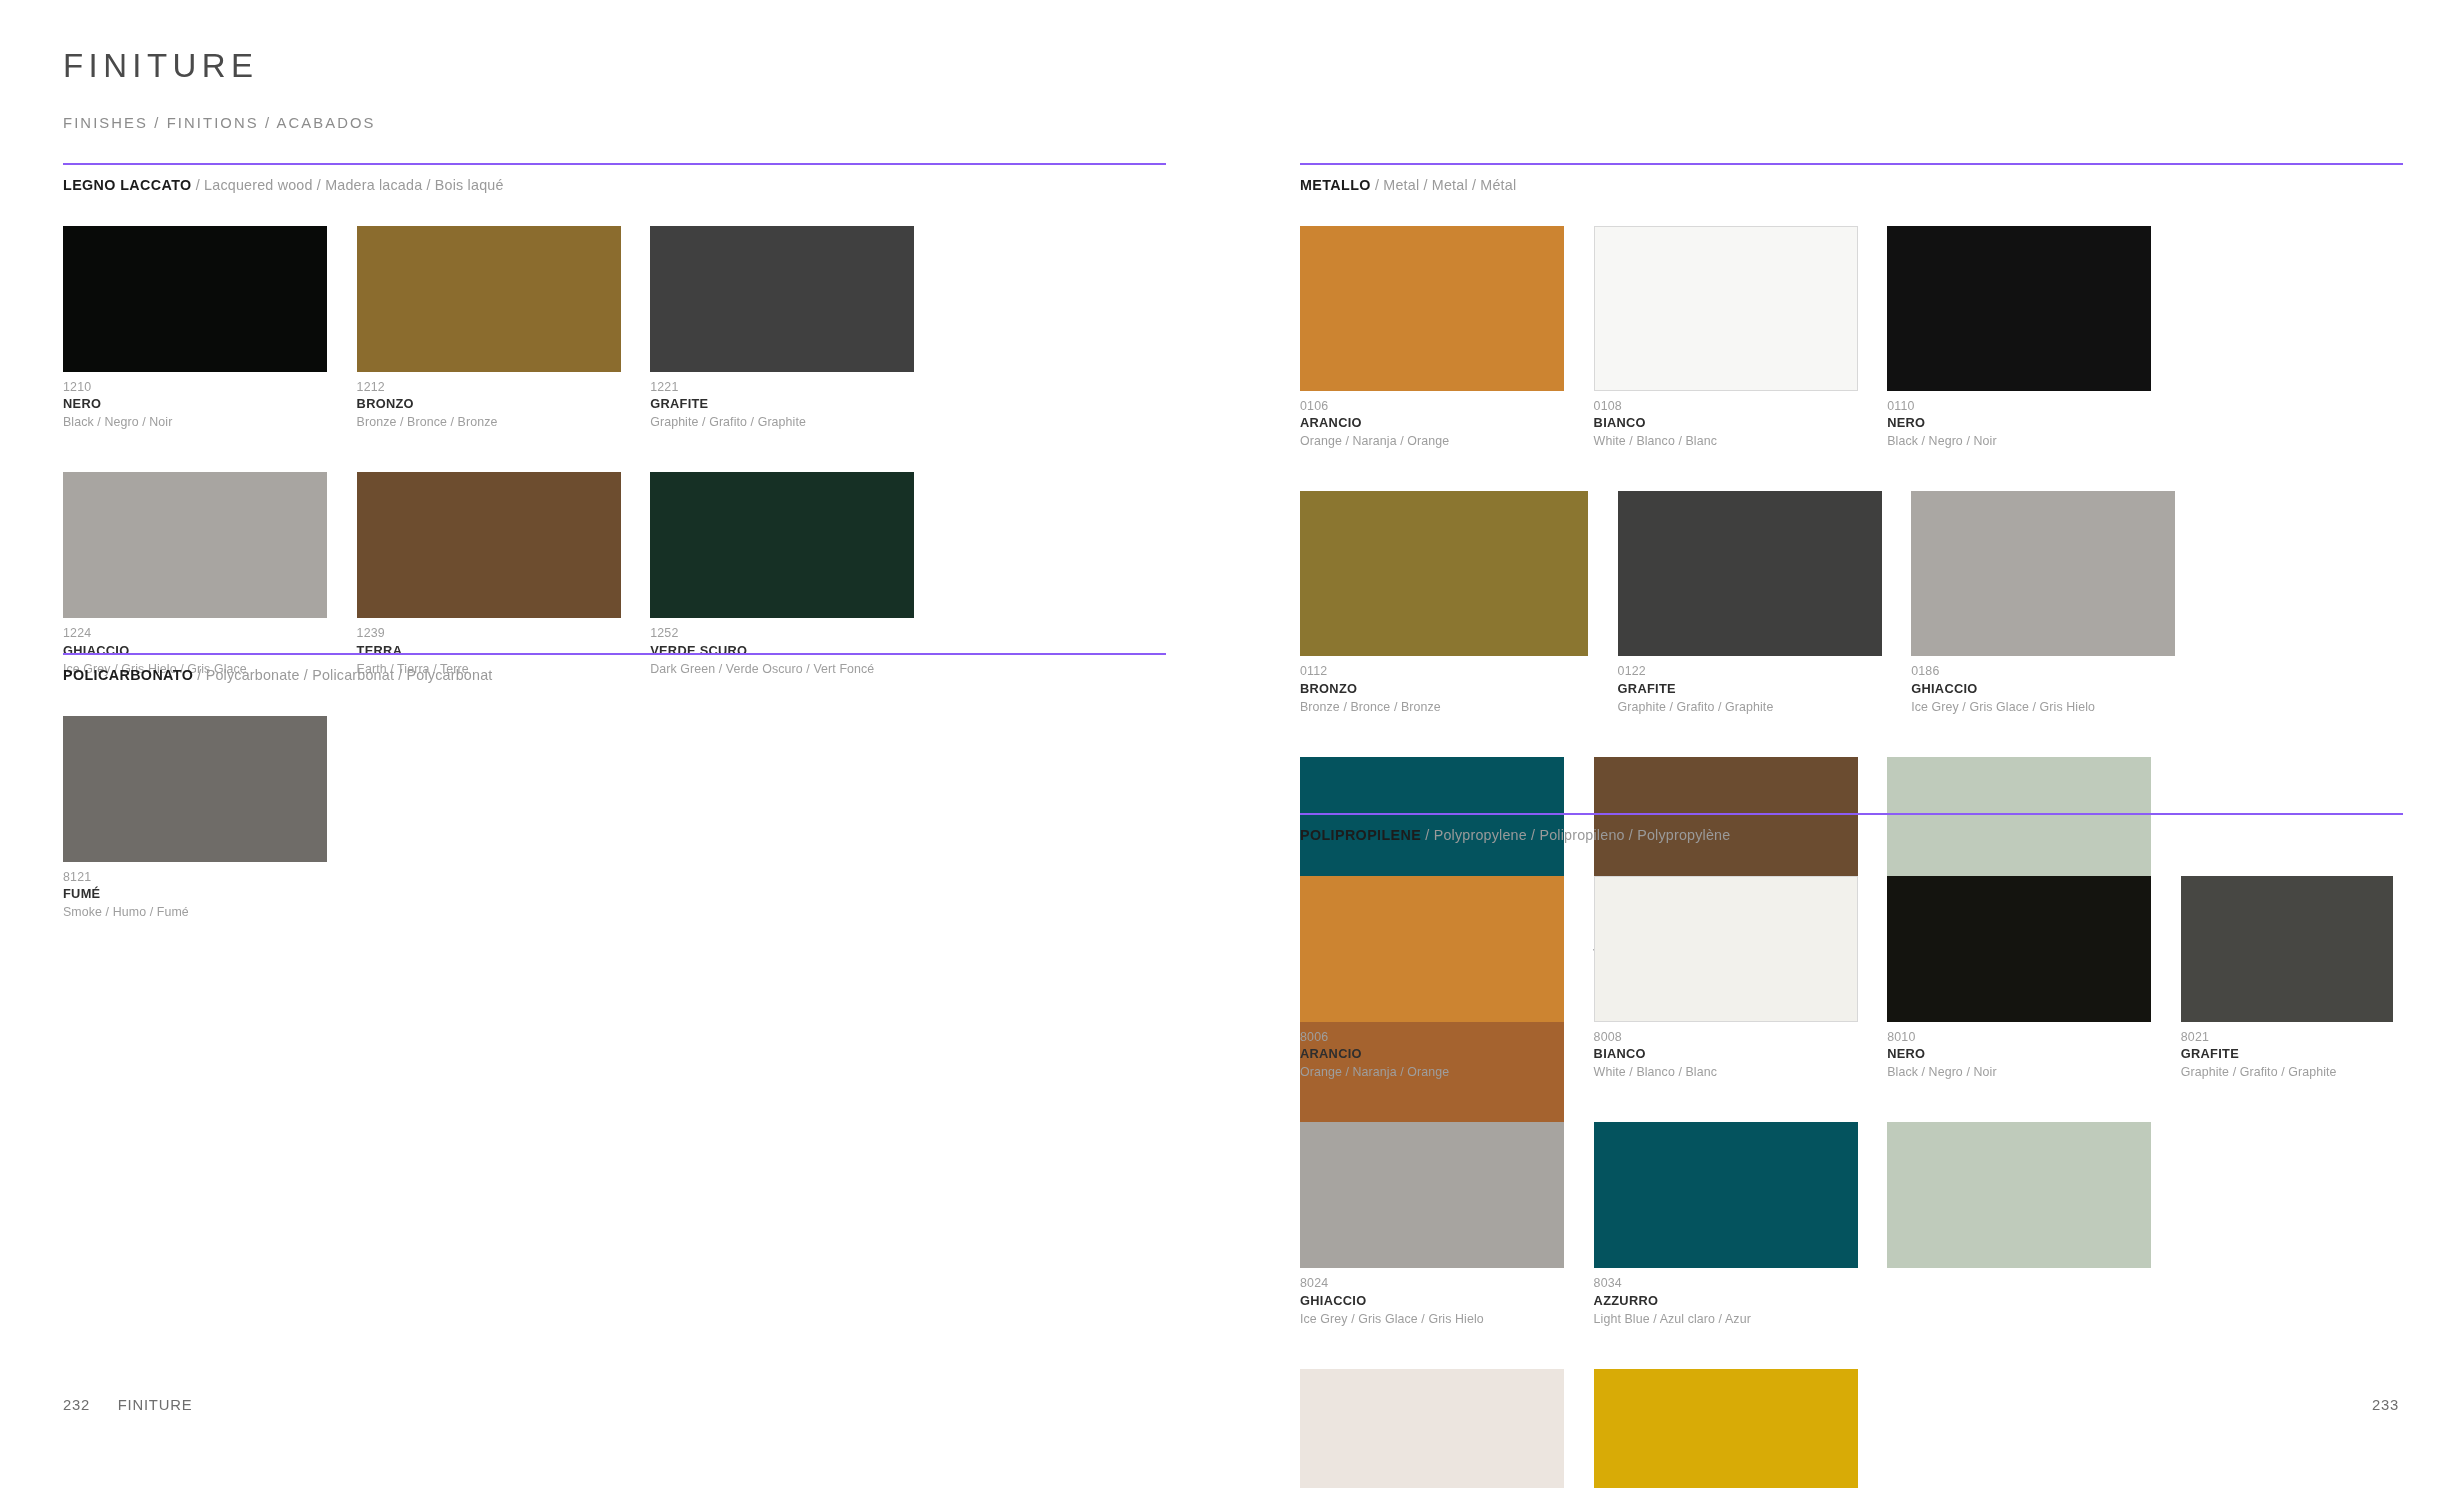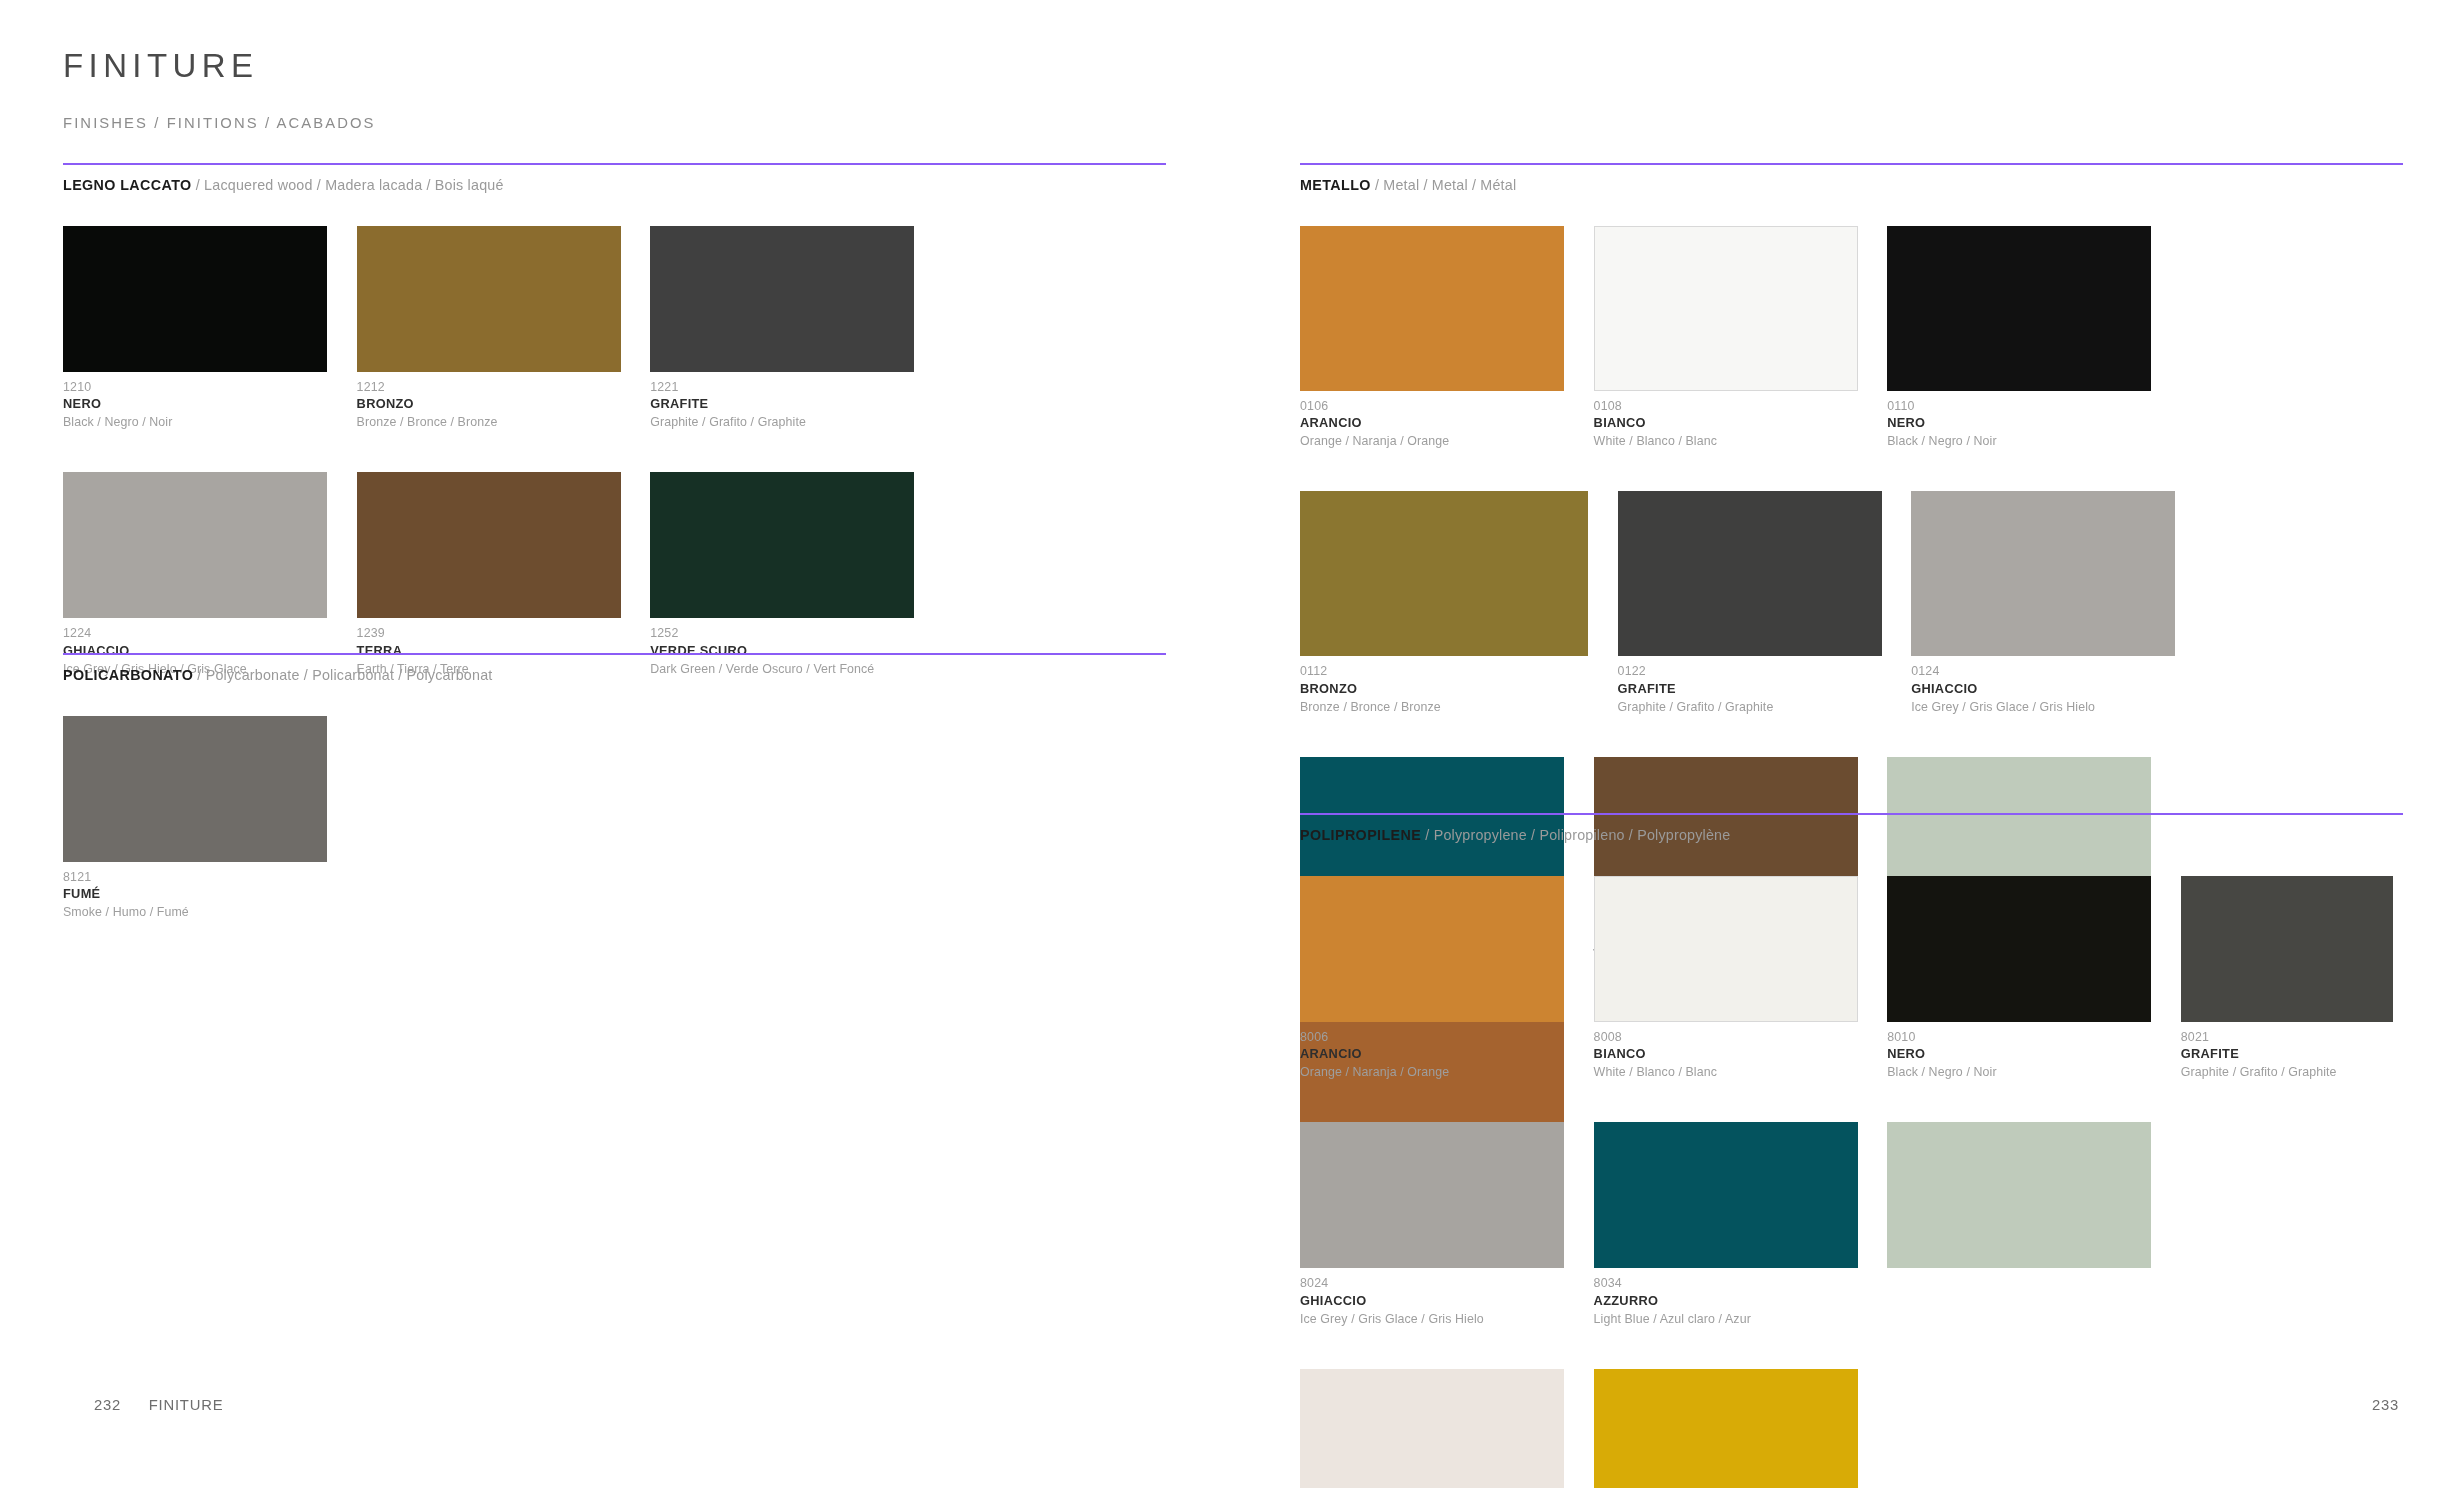--- a/index.html
+++ b/index.html
@@ -82,21 +82,21 @@
   
   .footer {
     position: absolute;
     bottom: 75px;
     font-size: 14.8px;
     color: #6e6e6e;
     letter-spacing: 0.8px;
     display: flex;
     gap: 27.6px;
   }
-  .footer.left { left: 63px; margin-left: 31px; }
+  .footer.left { left: 63px; }
   .footer.right { right: 63px; }
 </style>
 </head>
 <body>
 
 <div class="page">
 
   <div class="leaf">
 
     <div class="masthead">
@@ -200,21 +200,21 @@
             <div class="trans">Bronze / Bronce / Bronze</div>
           </div>
           <div class="cell" style="width: 264px;">
             <div class="chip" style="height: 165px; background: rgb(63, 63, 62);"></div>
             <div class="code">0122</div>
             <div class="name">GRAFITE</div>
             <div class="trans">Graphite / Grafito / Graphite</div>
           </div>
           <div class="cell" style="width: 264px;">
             <div class="chip" style="height: 165px; background: rgb(170, 167, 163);"></div>
-            <div class="code">0124</div>
+            <div class="code">0186</div>
             <div class="name">GHIACCIO</div>
             <div class="trans">Ice Grey / Gris Glace / Gris Hielo</div>
           </div>
           <div class="cell" style="width: 264px;">
             <div class="chip" style="height: 165px; background: rgb(4, 83, 94);"></div>
             <div class="code">0134</div>
             <div class="name">AZZURRO</div>
             <div class="trans">Light blue / Azul claro / Azur</div>
           </div>
           <div class="cell" style="width: 264px;">

